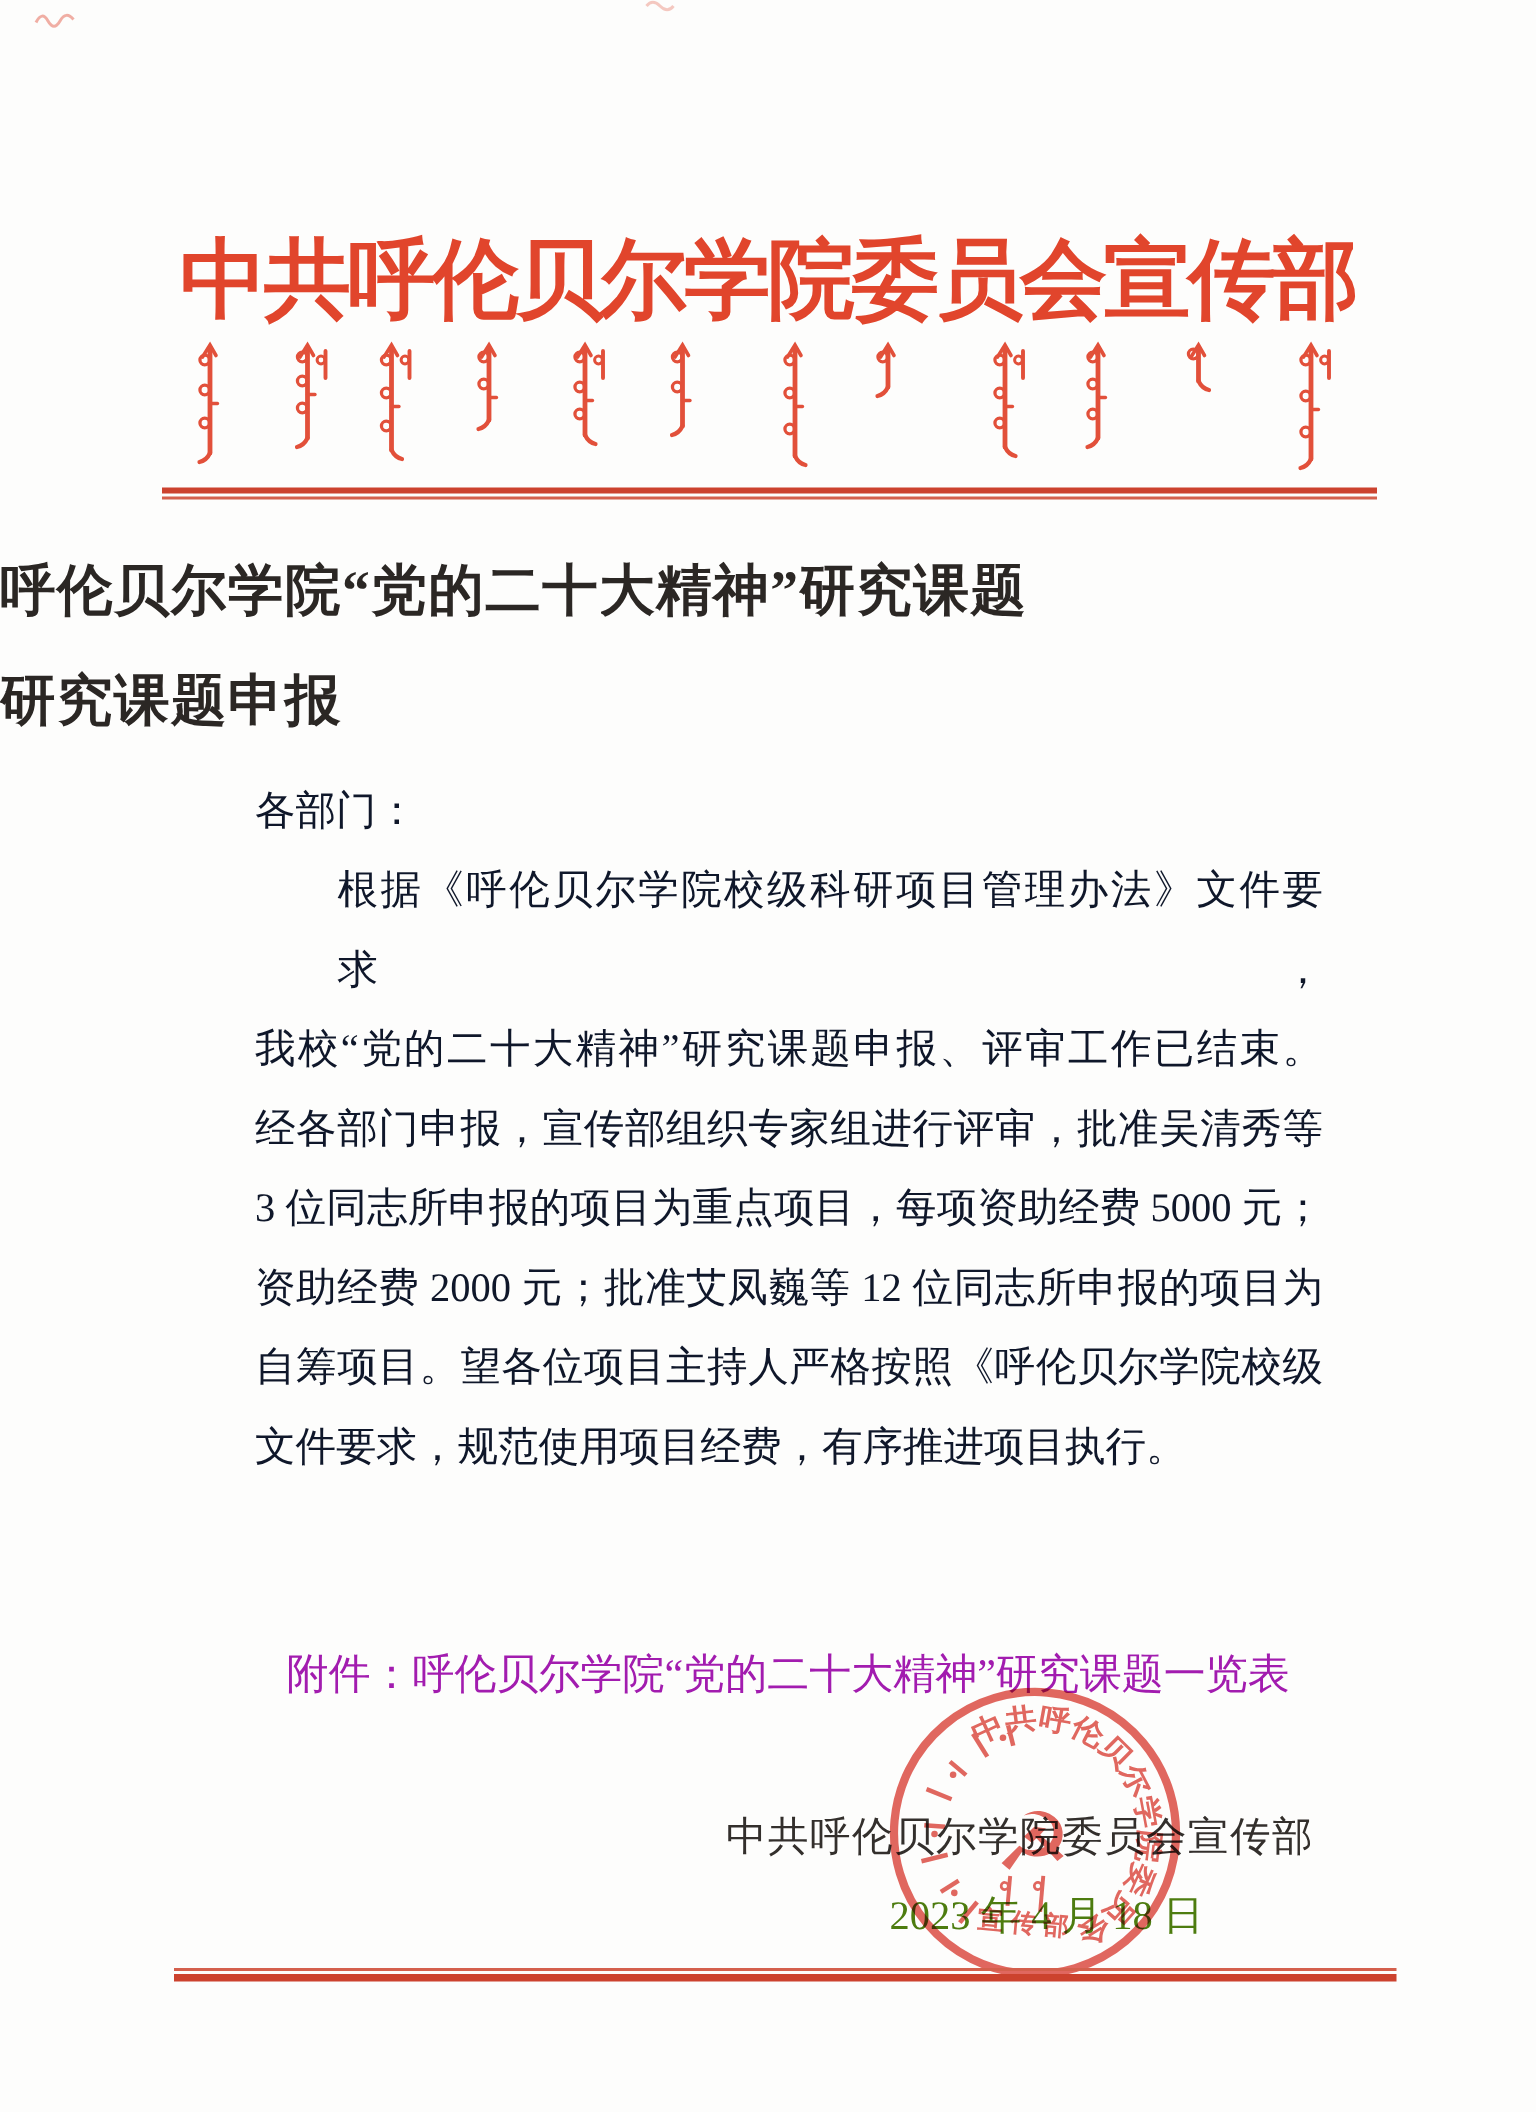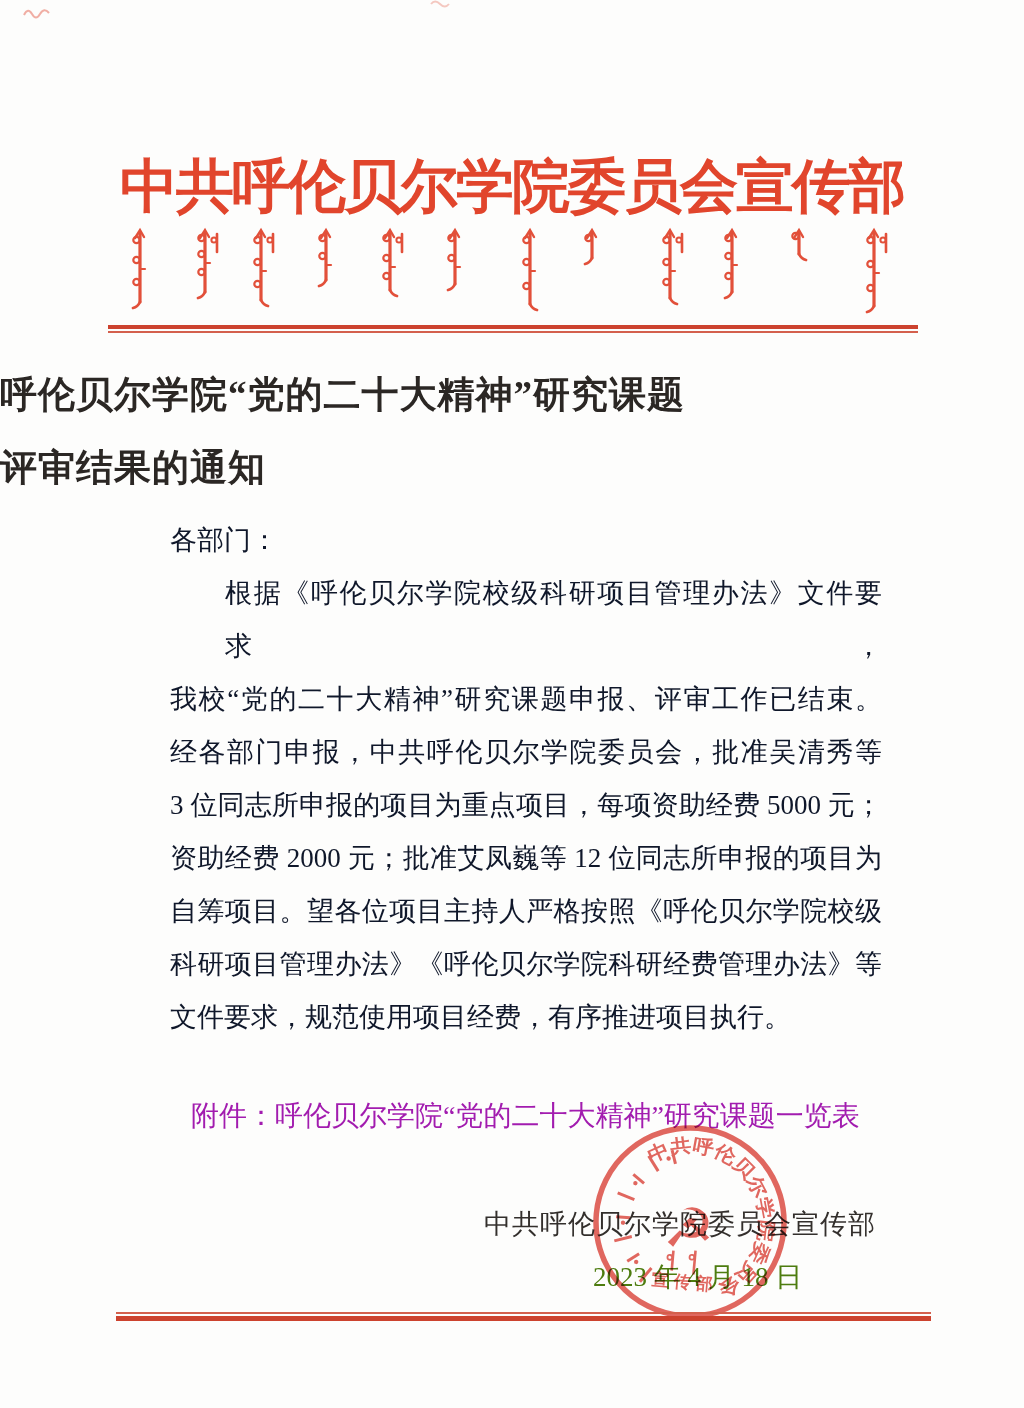--- a/index.html
+++ b/index.html
@@ -201,32 +201,31 @@
         <path d="M771,8 L771,26" stroke-width="2.6"></path>
         <circle cx="768" cy="14" r="2.6" stroke-width="2"></circle>
       </g>
     </svg>
 
   <div class="rule rule-top-thick"></div>
   <div class="rule rule-top-thin"></div>
 
   <div class="doc-title">
     <div>呼伦贝尔学院“党的二十大精神”研究课题</div>
-    <div>评审结果的通知</div>
+    <div>研究课题申报</div>
   </div>
 
   <div class="body-block">
     <div class="line">各部门：</div>
     <div class="line fill indent">根据《呼伦贝尔学院校级科研项目管理办法》文件要求，</div>
     <div class="line fill">我校“党的二十大精神”研究课题申报、评审工作已结束。</div>
-    <div class="line fill">经各部门申报，中共呼伦贝尔学院委员会，批准吴清秀等</div>
+    <div class="line fill">经各部门申报，宣传部组织专家组进行评审，批准吴清秀等</div>
     <div class="line fill">3 位同志所申报的项目为重点项目，每项资助经费 5000 元；</div>
     <div class="line fill">资助经费 2000 元；批准艾凤巍等 12 位同志所申报的项目为</div>
     <div class="line fill">自筹项目。望各位项目主持人严格按照《呼伦贝尔学院校级</div>
-    <div class="line fill">科研项目管理办法》《呼伦贝尔学院科研经费管理办法》等</div>
     <div class="line">文件要求，规范使用项目经费，有序推进项目执行。</div>
   </div>
 
   <div class="attachment">附件：呼伦贝尔学院“党的二十大精神”研究课题一览表</div>
 
   <div class="sig-org">中共呼伦贝尔学院委员会宣传部</div>
   <div class="sig-date">2023 年 4 月 18 日</div>
 
   <svg class="seal" viewBox="0 0 200 200">
     <g id="seal-rot" transform="rotate(5 100 100)">

